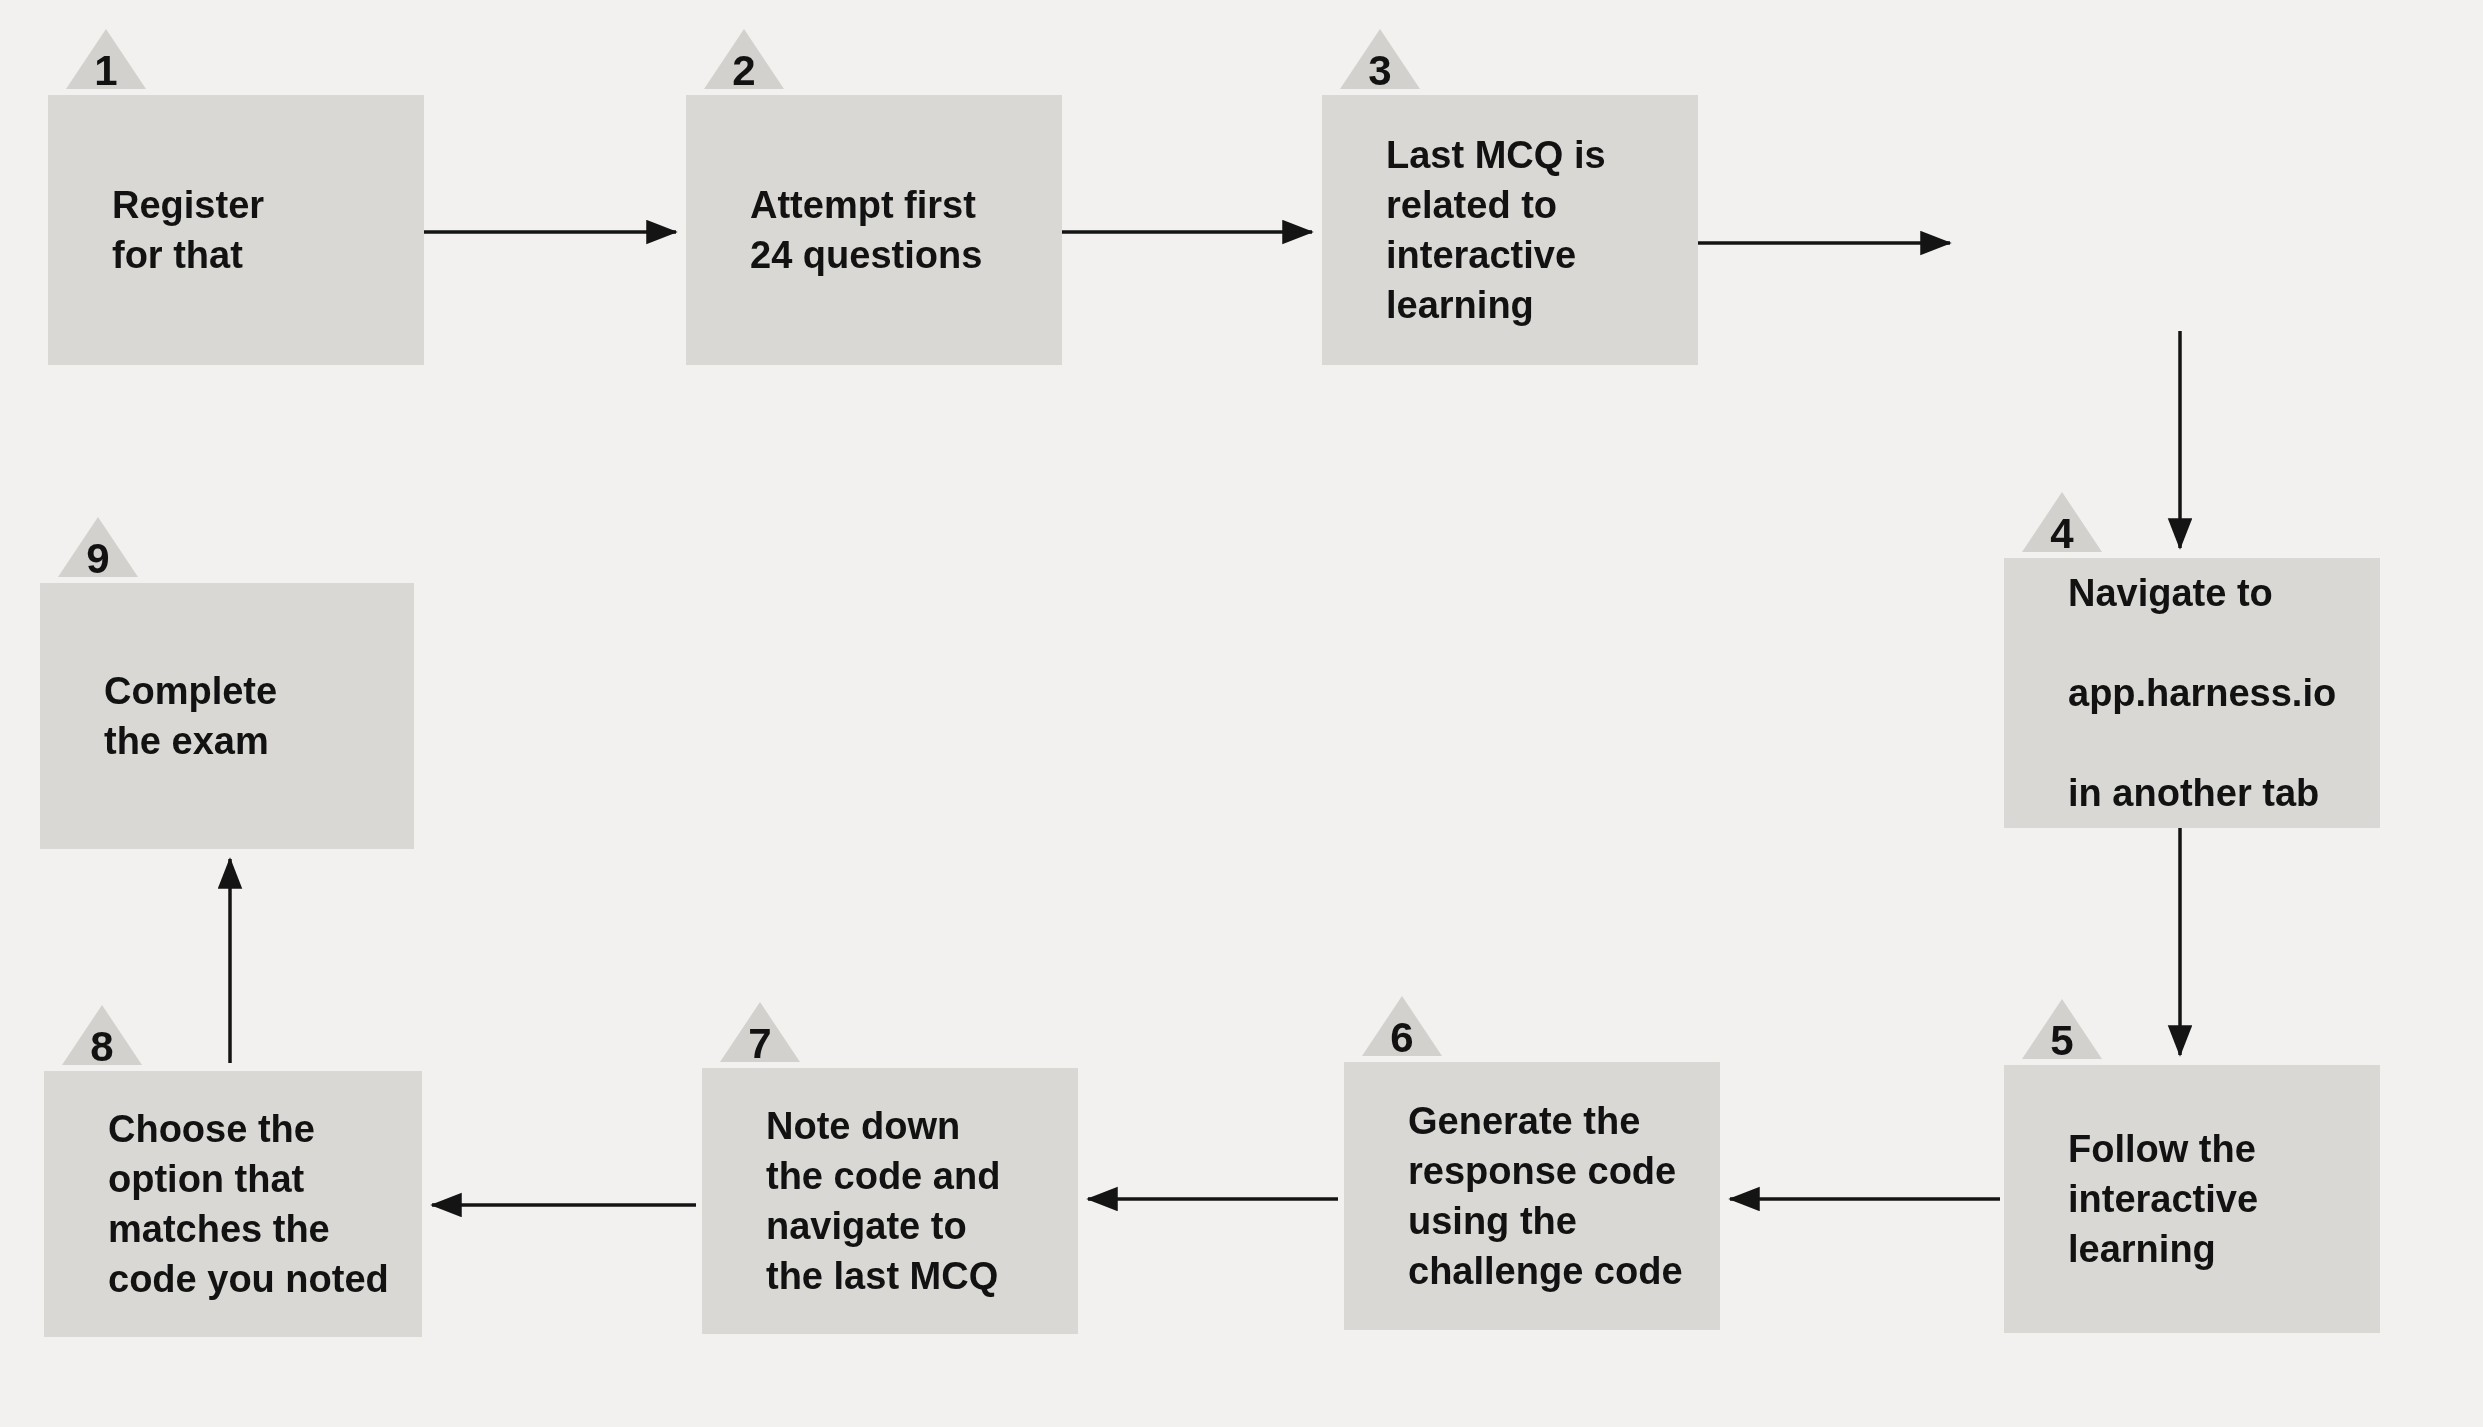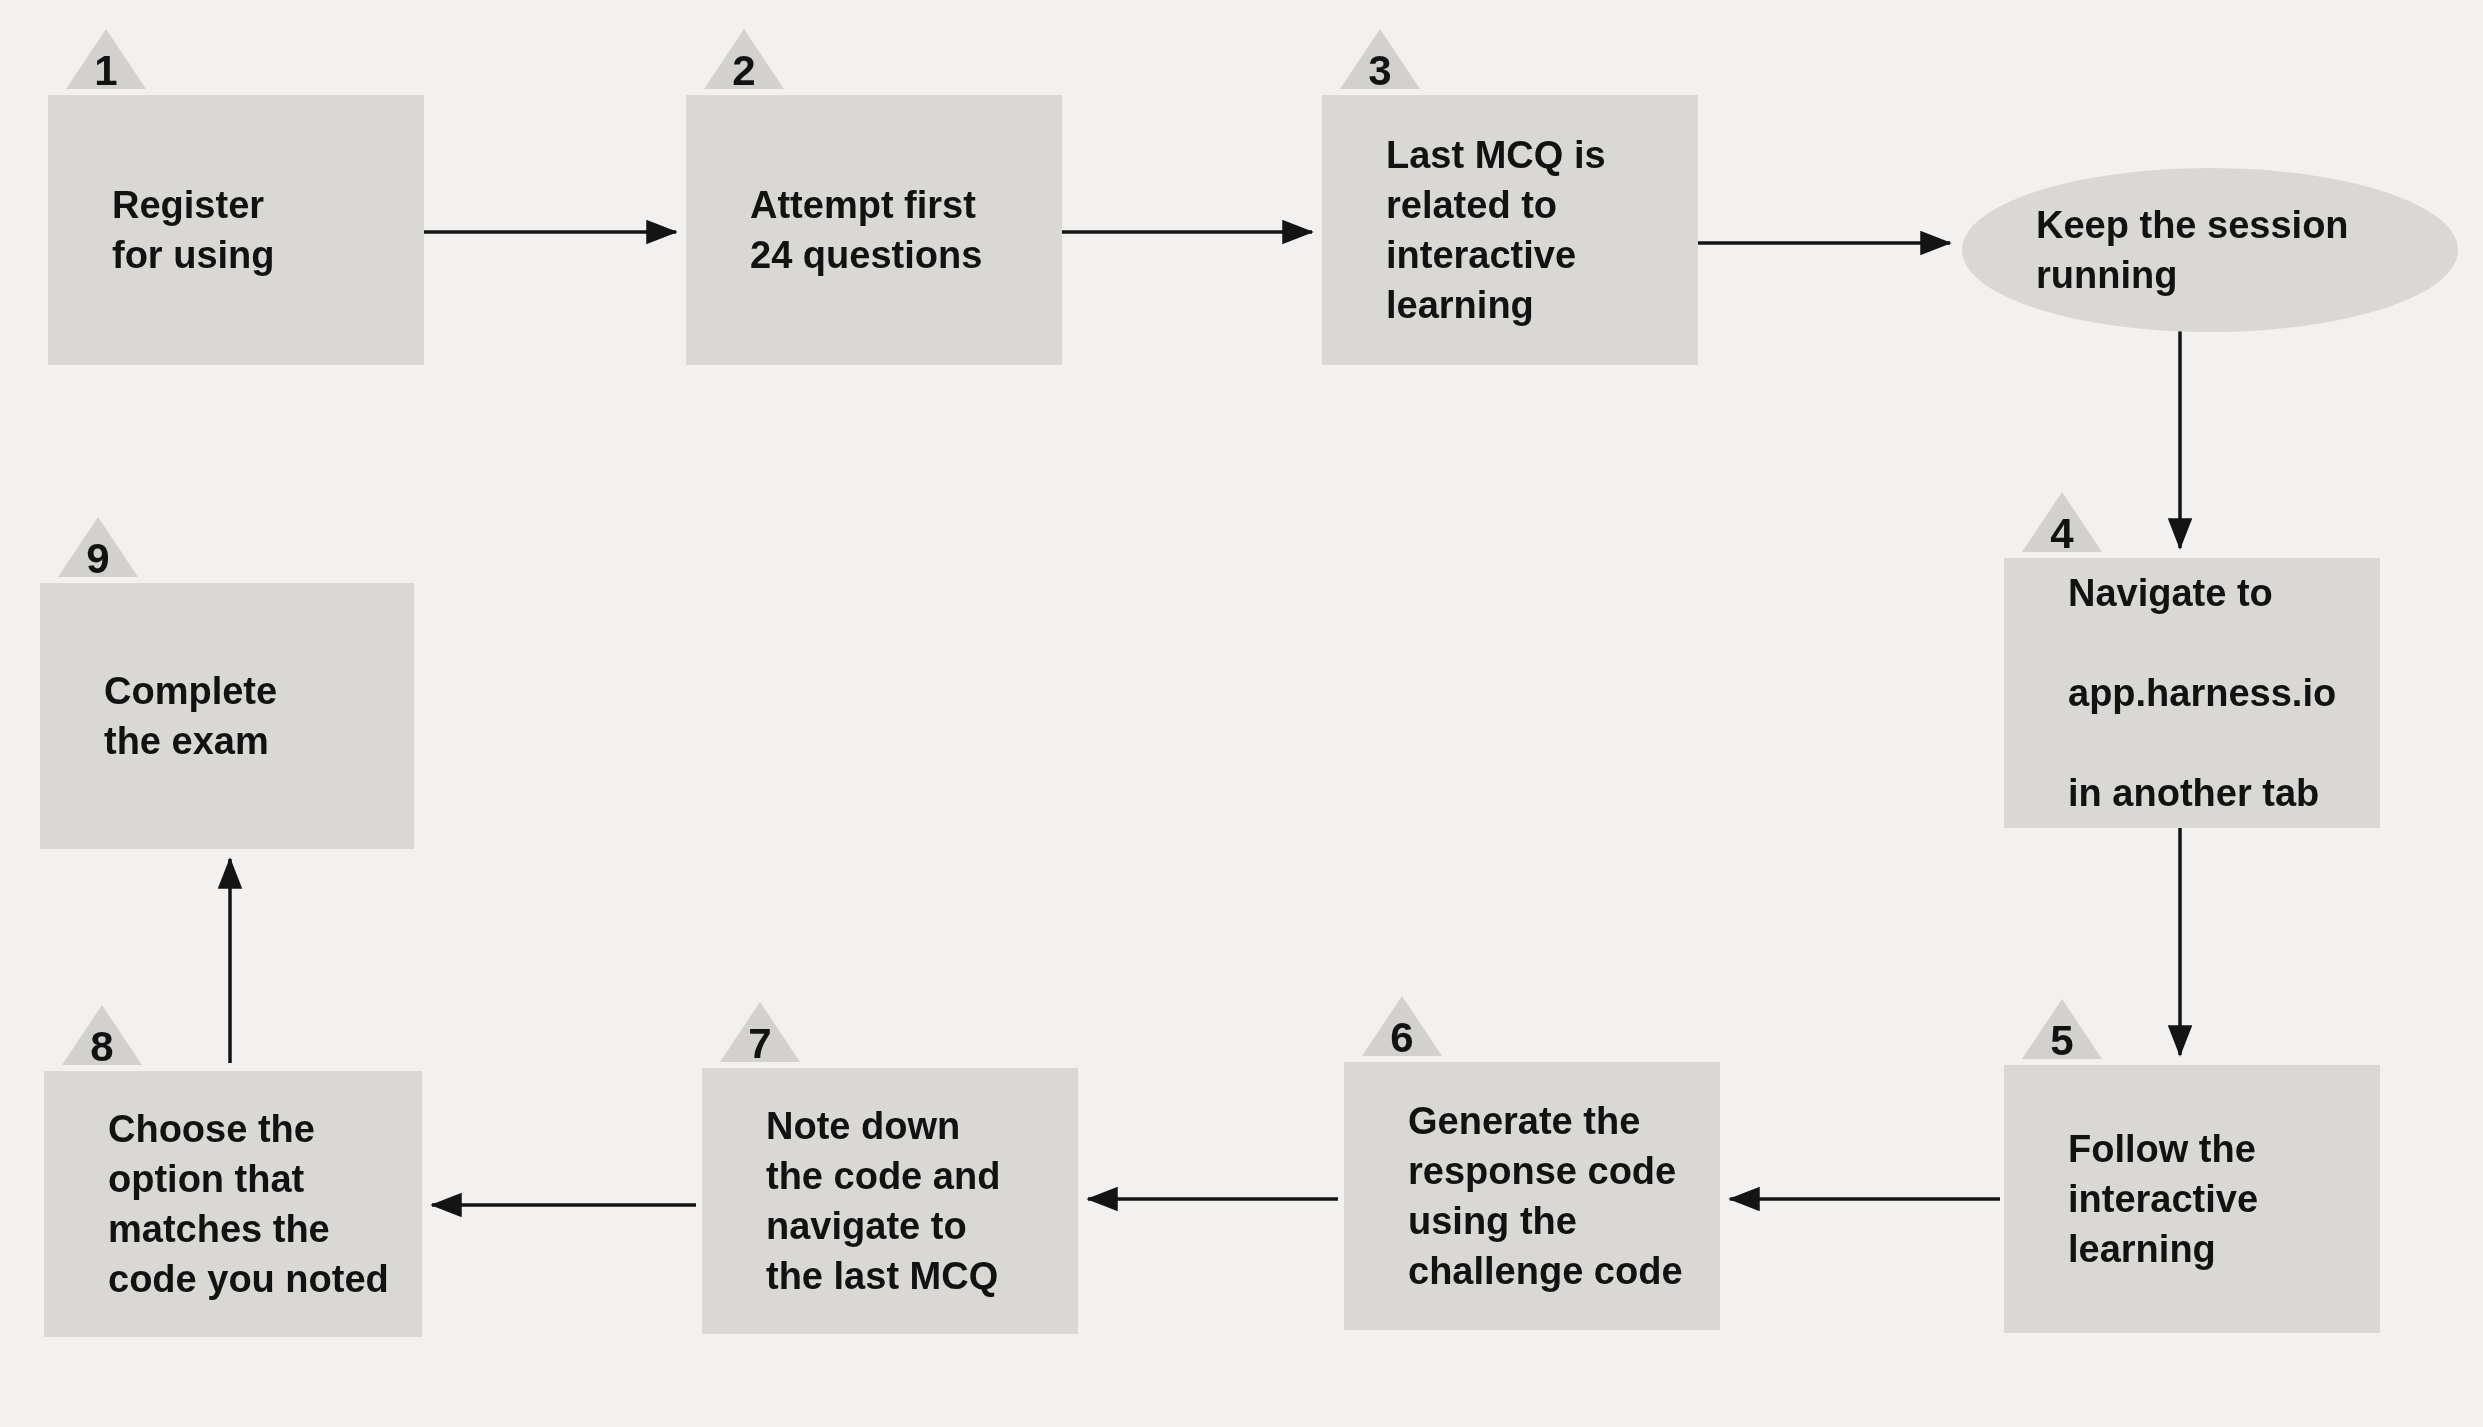--- a/index.html
+++ b/index.html
@@ -97,21 +97,21 @@
       <line x1="230" y1="1063" x2="230" y2="859" marker-end="url(#ah)"></line>
     </g>
   </svg>
 
   <div class="node rect" style="left:48px; top:95px; width:376px; height:270px;">
     <div class="num-marker">
       <div class="tri"></div>
       <div class="num">1</div>
     </div>
     <div class="label">Register
-for using</div>
+for that</div>
   </div>
 
   <div class="node rect" style="left:686px; top:95px; width:376px; height:270px;">
     <div class="num-marker">
       <div class="tri"></div>
       <div class="num">2</div>
     </div>
     <div class="label">Attempt first
 24 questions</div>
   </div>
@@ -120,24 +120,20 @@
     <div class="num-marker">
       <div class="tri"></div>
       <div class="num">3</div>
     </div>
     <div class="label">Last MCQ is
 related to
 interactive
 learning</div>
   </div>
 
-  <div class="node ellipse" style="left:1962px; top:168px; width:496px; height:164px;">
-    <div class="label">Keep the session
-running</div>
-  </div>
 
   <div class="node rect" style="left:2004px; top:558px; width:376px; height:270px;">
     <div class="num-marker">
       <div class="tri"></div>
       <div class="num">4</div>
     </div>
     <div class="label">
       <span>Navigate to</span>
       <span class="light">app.harness.io</span>
       <span>in another tab</span>

